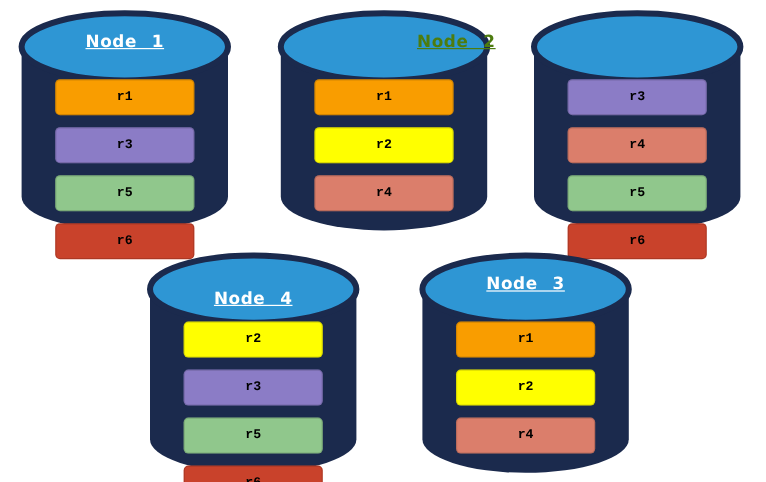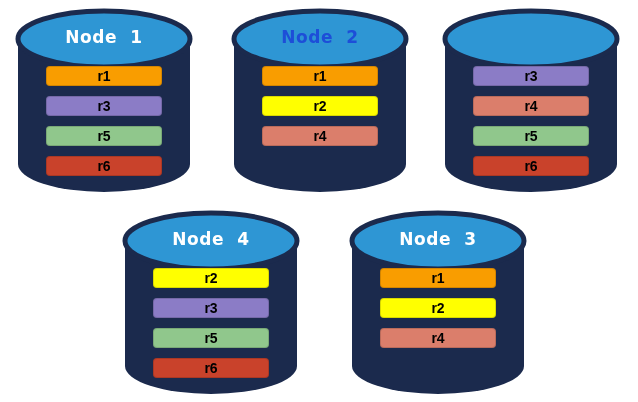--- a/index.html
+++ b/index.html
@@ -31,46 +31,47 @@
     display: block;
   }
   .title {
     position: absolute;
     top: 21px;
     left: 0;
     right: 0;
     text-align: center;
     font-family: "DejaVu Sans", sans-serif;
     font-weight: bold;
-    font-size: 17px;
+    font-size: 14px;
     color: #ffffff;
     word-spacing: 7px;
     letter-spacing: 0.5px;
     user-select: none;
+    text-decoration: underline;
   }
   .bars {
     position: absolute;
     top: 60px;
     left: 0;
     right: 0;
     display: flex;
     flex-direction: column;
     align-items: center;
     gap: 10px;
   }
   .bar {
     width: 116px;
-    height: 20px;
+    height: 30px;
     border-radius: 4px;
     display: flex;
     align-items: center;
     justify-content: center;
-    font-family: Liberation Sans, sans-serif;
+    font-family: Liberation Mono, monospace;
     font-weight: bold;
-    font-size: 14px;
+    font-size: 11px;
     line-height: 14px;
     color: #000000;
     box-shadow: 0 0 0 1px rgba(0,0,0,0.15) inset;
     user-select: none;
   }
 </style>
 </head>
 <body>
 
 <div class="canvas">
@@ -85,21 +86,21 @@
         <div class="bar" style="background: rgb(139, 124, 198); color: rgb(0, 0, 0);">r3</div>
         <div class="bar" style="background: rgb(144, 199, 140); color: rgb(0, 0, 0);">r5</div>
         <div class="bar" style="background: rgb(201, 66, 43); color: rgb(0, 0, 0);">r6</div>
       </div>
   </div>
     <div class="node" style="left: 227px; top: 6px;">
     <svg class="cyl" viewBox="0 0 186 190" aria-hidden="true">
       <path class="body" d="M7,33 L7,158 A86,28 0 0 0 179,158 L179,33 Z" fill="#1B2A4D"></path>
       <ellipse class="lid" cx="93" cy="33" rx="86" ry="28" stroke-width="5" fill="#2E96D4" stroke="#1B2A4D"></ellipse>
     </svg>
-    <div class="title" style="color: #1d4ed8;">Node 2</div>
+    <div class="title" style="color: #4d7c0f; text-align: right;">Node 2</div>
     <div class="bars">
         <div class="bar" style="background: rgb(249, 157, 0); color: rgb(0, 0, 0);">r1</div>
         <div class="bar" style="background: rgb(255, 255, 0); color: rgb(0, 0, 0);">r2</div>
         <div class="bar" style="background: rgb(219, 126, 107); color: rgb(0, 0, 0);">r4</div>
       </div>
   </div>
     <div class="node" style="left: 438px; top: 6px;">
     <svg class="cyl" viewBox="0 0 186 190" aria-hidden="true">
       <path class="body" d="M7,33 L7,158 A86,28 0 0 0 179,158 L179,33 Z" fill="#1B2A4D"></path>
       <ellipse class="lid" cx="93" cy="33" rx="86" ry="28" stroke-width="5" fill="#2E96D4" stroke="#1B2A4D"></ellipse>
@@ -109,21 +110,21 @@
         <div class="bar" style="background: rgb(219, 126, 107); color: rgb(0, 0, 0);">r4</div>
         <div class="bar" style="background: rgb(144, 199, 140); color: rgb(0, 0, 0);">r5</div>
         <div class="bar" style="background: rgb(201, 66, 43); color: rgb(0, 0, 0);">r6</div>
       </div>
   </div>
     <div class="node" style="left: 118px; top: 208px;">
     <svg class="cyl" viewBox="0 0 186 190" aria-hidden="true">
       <path class="body" d="M7,33 L7,158 A86,28 0 0 0 179,158 L179,33 Z" fill="#1B2A4D"></path>
       <ellipse class="lid" cx="93" cy="33" rx="86" ry="28" stroke-width="5" fill="#2E96D4" stroke="#1B2A4D"></ellipse>
     </svg>
-    <div class="title" style="color: rgb(255, 255, 255);">Node 4</div>
+    <div class="title" style="color: rgb(255, 255, 255); margin-top: 12px;">Node 4</div>
     <div class="bars">
         <div class="bar" style="background: rgb(255, 255, 0); color: rgb(0, 0, 0);">r2</div>
         <div class="bar" style="background: rgb(139, 124, 198); color: rgb(0, 0, 0);">r3</div>
         <div class="bar" style="background: rgb(144, 199, 140); color: rgb(0, 0, 0);">r5</div>
         <div class="bar" style="background: rgb(201, 66, 43); color: rgb(0, 0, 0);">r6</div>
       </div>
   </div>
     <div class="node" style="left: 345px; top: 208px;">
     <svg class="cyl" viewBox="0 0 186 190" aria-hidden="true">
       <path class="body" d="M7,33 L7,158 A86,28 0 0 0 179,158 L179,33 Z" fill="#1B2A4D"></path>

